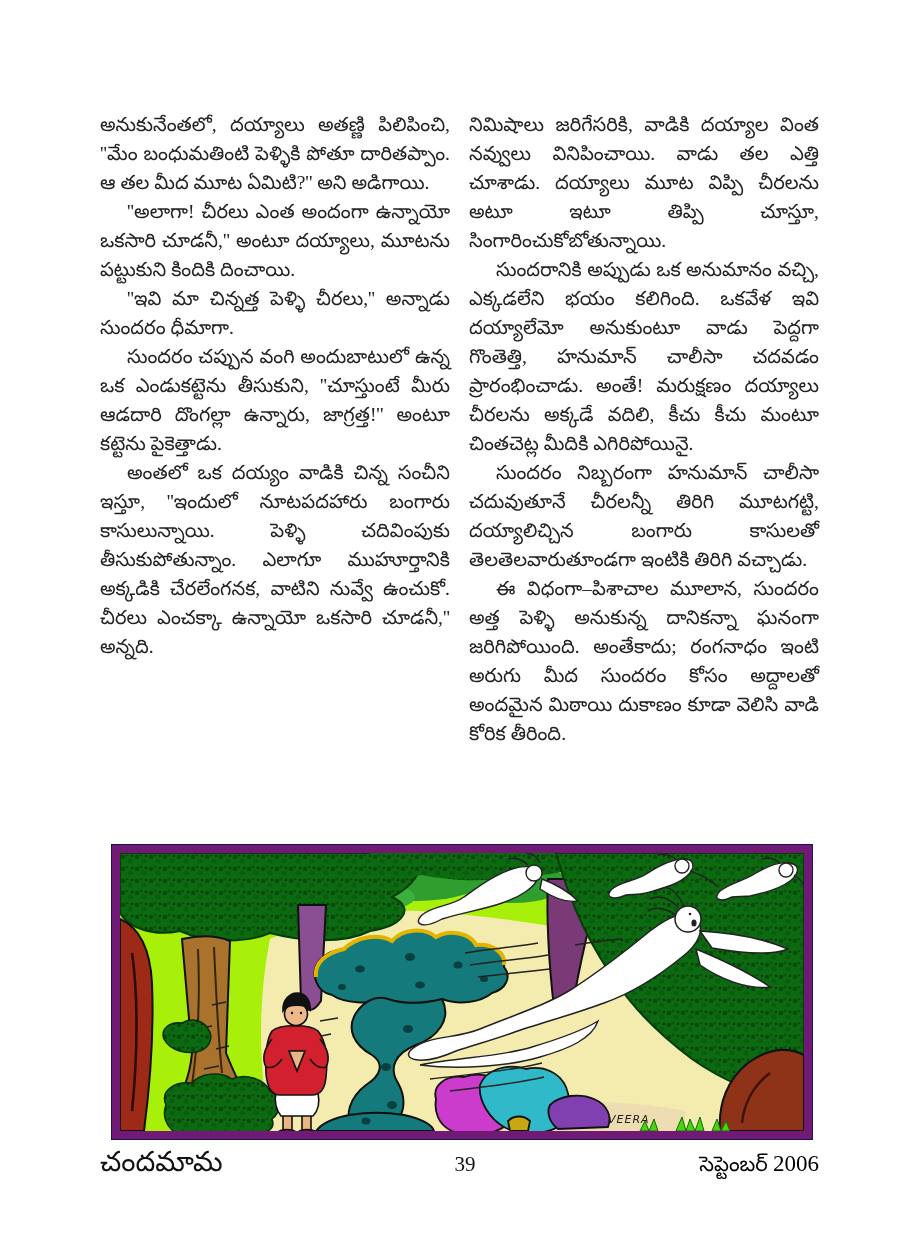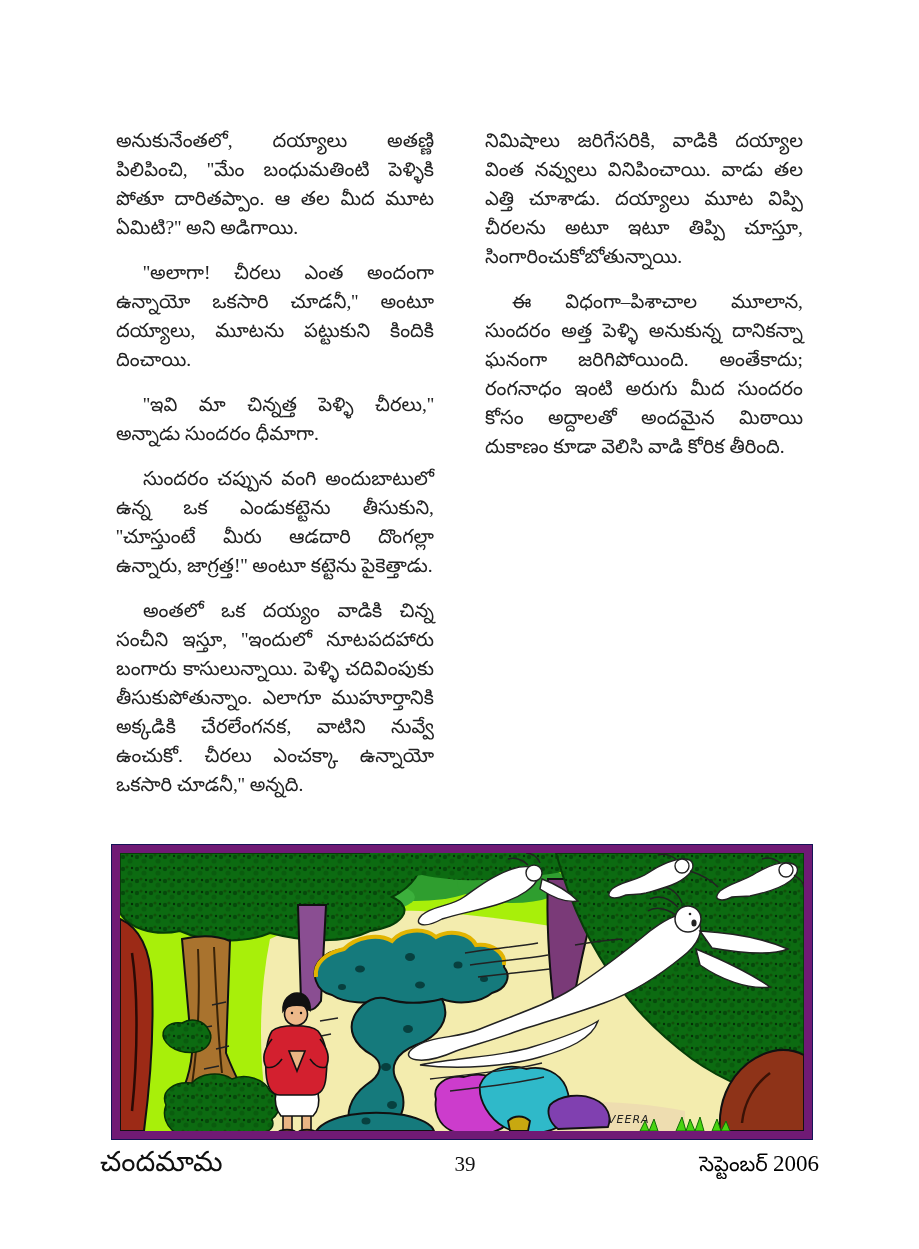--- a/index.html
+++ b/index.html
@@ -1,20 +1,20 @@
 <!DOCTYPE html>
 <html><head>
 <meta charset="utf-8">
 <style>
   html,body{margin:0;padding:0;background:#ffffff;}
   .page{position:relative;width:919px;height:1249px;background:#ffffff;overflow:hidden;
         font-family:"Liberation Serif","DejaVu Serif",serif;color:#1b1b1b;}
   .columns{position:absolute;left:100px;top:110px;width:719px;display:flex;gap:19px;}
   .col{flex:1 1 0;min-width:0;}
-  .col p{margin:16px;font-size:19.5px;line-height:29px;text-align:justify;
+  .col p{margin:0;font-size:19.5px;line-height:29px;text-align:justify;
          text-indent:27px;color:#222;word-break:break-word;}
   .col p.cont{text-indent:0;}
   .illustration{position:absolute;left:112px;top:845px;width:684px;height:278px;margin:0;
                 border:8px solid #701a75;outline:1px solid #141456;background:#a8ef0a;}
   .illustration svg{display:block;width:684px;height:278px;}
   .footer{position:absolute;left:100px;top:1146px;width:719px;display:flex;
           justify-content:space-between;align-items:baseline;}
   .footer .mag{font-size:28px;color:#111;}
   .footer .pno{font-size:21px;color:#111;font-family:"Liberation Serif",serif;margin-left:8px;}
   .footer .date{font-size:21px;color:#000;}
@@ -30,20 +30,22 @@
   <main class="columns">
     <section class="col">
       <p class="cont">అనుకునేంతలో, దయ్యాలు అతణ్ణి పిలిపించి, ''మేం బంధుమతింటి పెళ్ళికి పోతూ దారితప్పాం. ఆ తల మీద మూట ఏమిటి?'' అని అడిగాయి.</p>
       <p>''అలాగా! చీరలు ఎంత అందంగా ఉన్నాయో ఒకసారి చూడనీ,'' అంటూ దయ్యాలు, మూటను పట్టుకుని కిందికి దించాయి.</p>
       <p>''ఇవి మా చిన్నత్త పెళ్ళి చీరలు,'' అన్నాడు సుందరం ధీమాగా.</p>
       <p>సుందరం చప్పున వంగి అందుబాటులో ఉన్న ఒక ఎండుకట్టెను తీసుకుని, ''చూస్తుంటే మీరు ఆడదారి దొంగల్లా ఉన్నారు, జాగ్రత్త!'' అంటూ కట్టెను పైకెత్తాడు.</p>
       <p>అంతలో ఒక దయ్యం వాడికి చిన్న సంచీని ఇస్తూ, ''ఇందులో నూటపదహారు బంగారు కాసులున్నాయి. పెళ్ళి చదివింపుకు తీసుకుపోతున్నాం. ఎలాగూ ముహూర్తానికి అక్కడికి చేరలేంగనక, వాటిని నువ్వే ఉంచుకో. చీరలు ఎంచక్కా ఉన్నాయో ఒకసారి చూడనీ,'' అన్నది.</p>
     </section>
     <section class="col">
       <p class="cont">నిమిషాలు జరిగేసరికి, వాడికి దయ్యాల వింత నవ్వులు వినిపించాయి. వాడు తల ఎత్తి చూశాడు. దయ్యాలు మూట విప్పి చీరలను అటూ ఇటూ తిప్పి చూస్తూ, సింగారించుకోబోతున్నాయి.</p>
+      <p>సుందరానికి అప్పుడు ఒక అనుమానం వచ్చి, ఎక్కడలేని భయం కలిగింది. ఒకవేళ ఇవి దయ్యాలేమో అనుకుంటూ వాడు పెద్దగా గొంతెత్తి, హనుమాన్ చాలీసా చదవడం ప్రారంభించాడు. అంతే! మరుక్షణం దయ్యాలు చీరలను అక్కడే వదిలి, కీచు కీచు మంటూ చింతచెట్ల మీదికి ఎగిరిపోయినై.</p>
+      <p>సుందరం నిబ్బరంగా హనుమాన్ చాలీసా చదువుతూనే చీరలన్నీ తిరిగి మూటగట్టి, దయ్యాలిచ్చిన బంగారు కాసులతో తెలతెలవారుతూండగా ఇంటికి తిరిగి వచ్చాడు.</p>
       <p>ఈ విధంగా–పిశాచాల మూలాన, సుందరం అత్త పెళ్ళి అనుకున్న దానికన్నా ఘనంగా జరిగిపోయింది. అంతేకాదు; రంగనాధం ఇంటి అరుగు మీద సుందరం కోసం అద్దాలతో అందమైన మిఠాయి దుకాణం కూడా వెలిసి వాడి కోరిక తీరింది.</p>
     </section>
   </main>
 
   <figure class="illustration">
     <svg viewBox="0 0 684 278" xmlns="http://www.w3.org/2000/svg">
       <defs>
         <pattern id="fol" width="14" height="12" patternUnits="userSpaceOnUse">
           <rect width="14" height="12" fill="#0c6b11"></rect>
           <circle cx="3" cy="4" r="2.2" fill="#064a0b"></circle>

